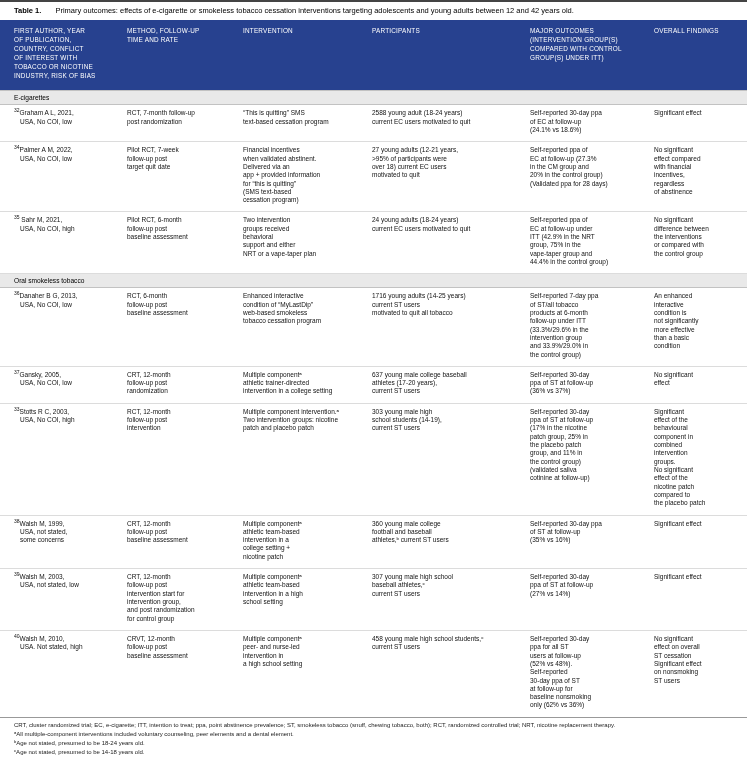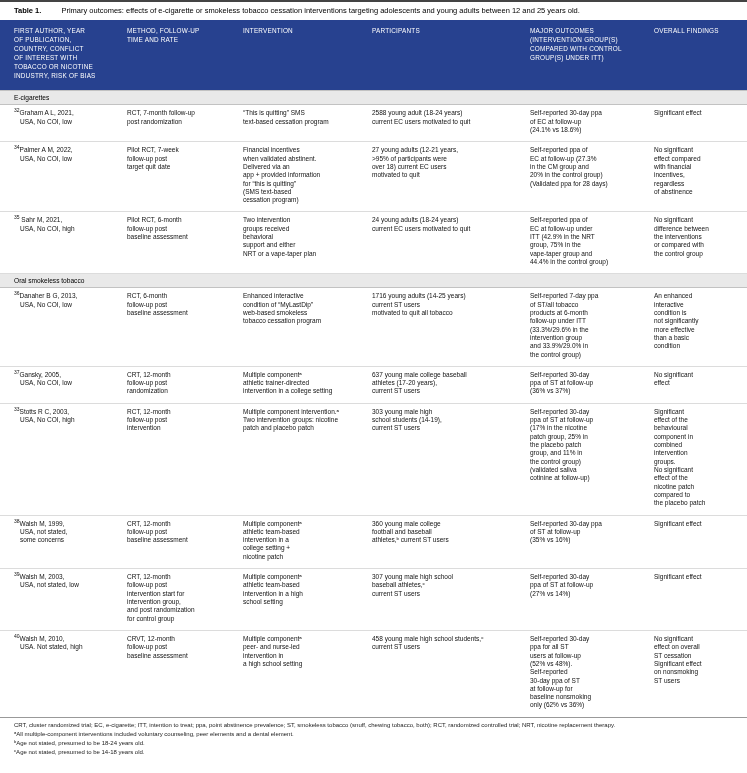--- a/index.html
+++ b/index.html
@@ -12,21 +12,21 @@
     -webkit-font-smoothing: antialiased;
   }
   .page { width: 747px; border-top: 2px solid #444; }
 
   .title {
     font-size: 7.5px;
     line-height: 1.3;
     padding: 4px 10px 4px 14px;
     color: #000;
   }
-  .title b { font-weight: bold; margin-right: 20px; }
+  .title b { font-weight: bold; margin-right: 14px; }
 
   table {
     width: 747px;
     border-collapse: collapse;
     table-layout: fixed;
   }
 
   thead th {
     background: var(--header-bg, #27418f);
     color: var(--header-text, #ffffff);
@@ -78,21 +78,21 @@
     font-size: 6px;
     line-height: 1.5;
     color: #222;
   }
 </style>
 </head>
 <body>
 
 <div class="page">
 
-  <div class="title"><b>Table 1.</b><span>Primary outcomes: effects of e-cigarette or smokeless tobacco cessation interventions targeting adolescents and young adults between 12 and 25 years old.</span></div>
+  <div class="title"><b>Table 1.</b><span>Primary outcomes: effects of e-cigarette or smokeless tobacco cessation interventions targeting adolescents and young adults between 12 and 42 years old.</span></div>
 
   <table>
     <colgroup>
       <col style="width:125px">
       <col style="width:116px">
       <col style="width:129px">
       <col style="width:158px">
       <col style="width:124px">
       <col style="width:95px">
     </colgroup>

